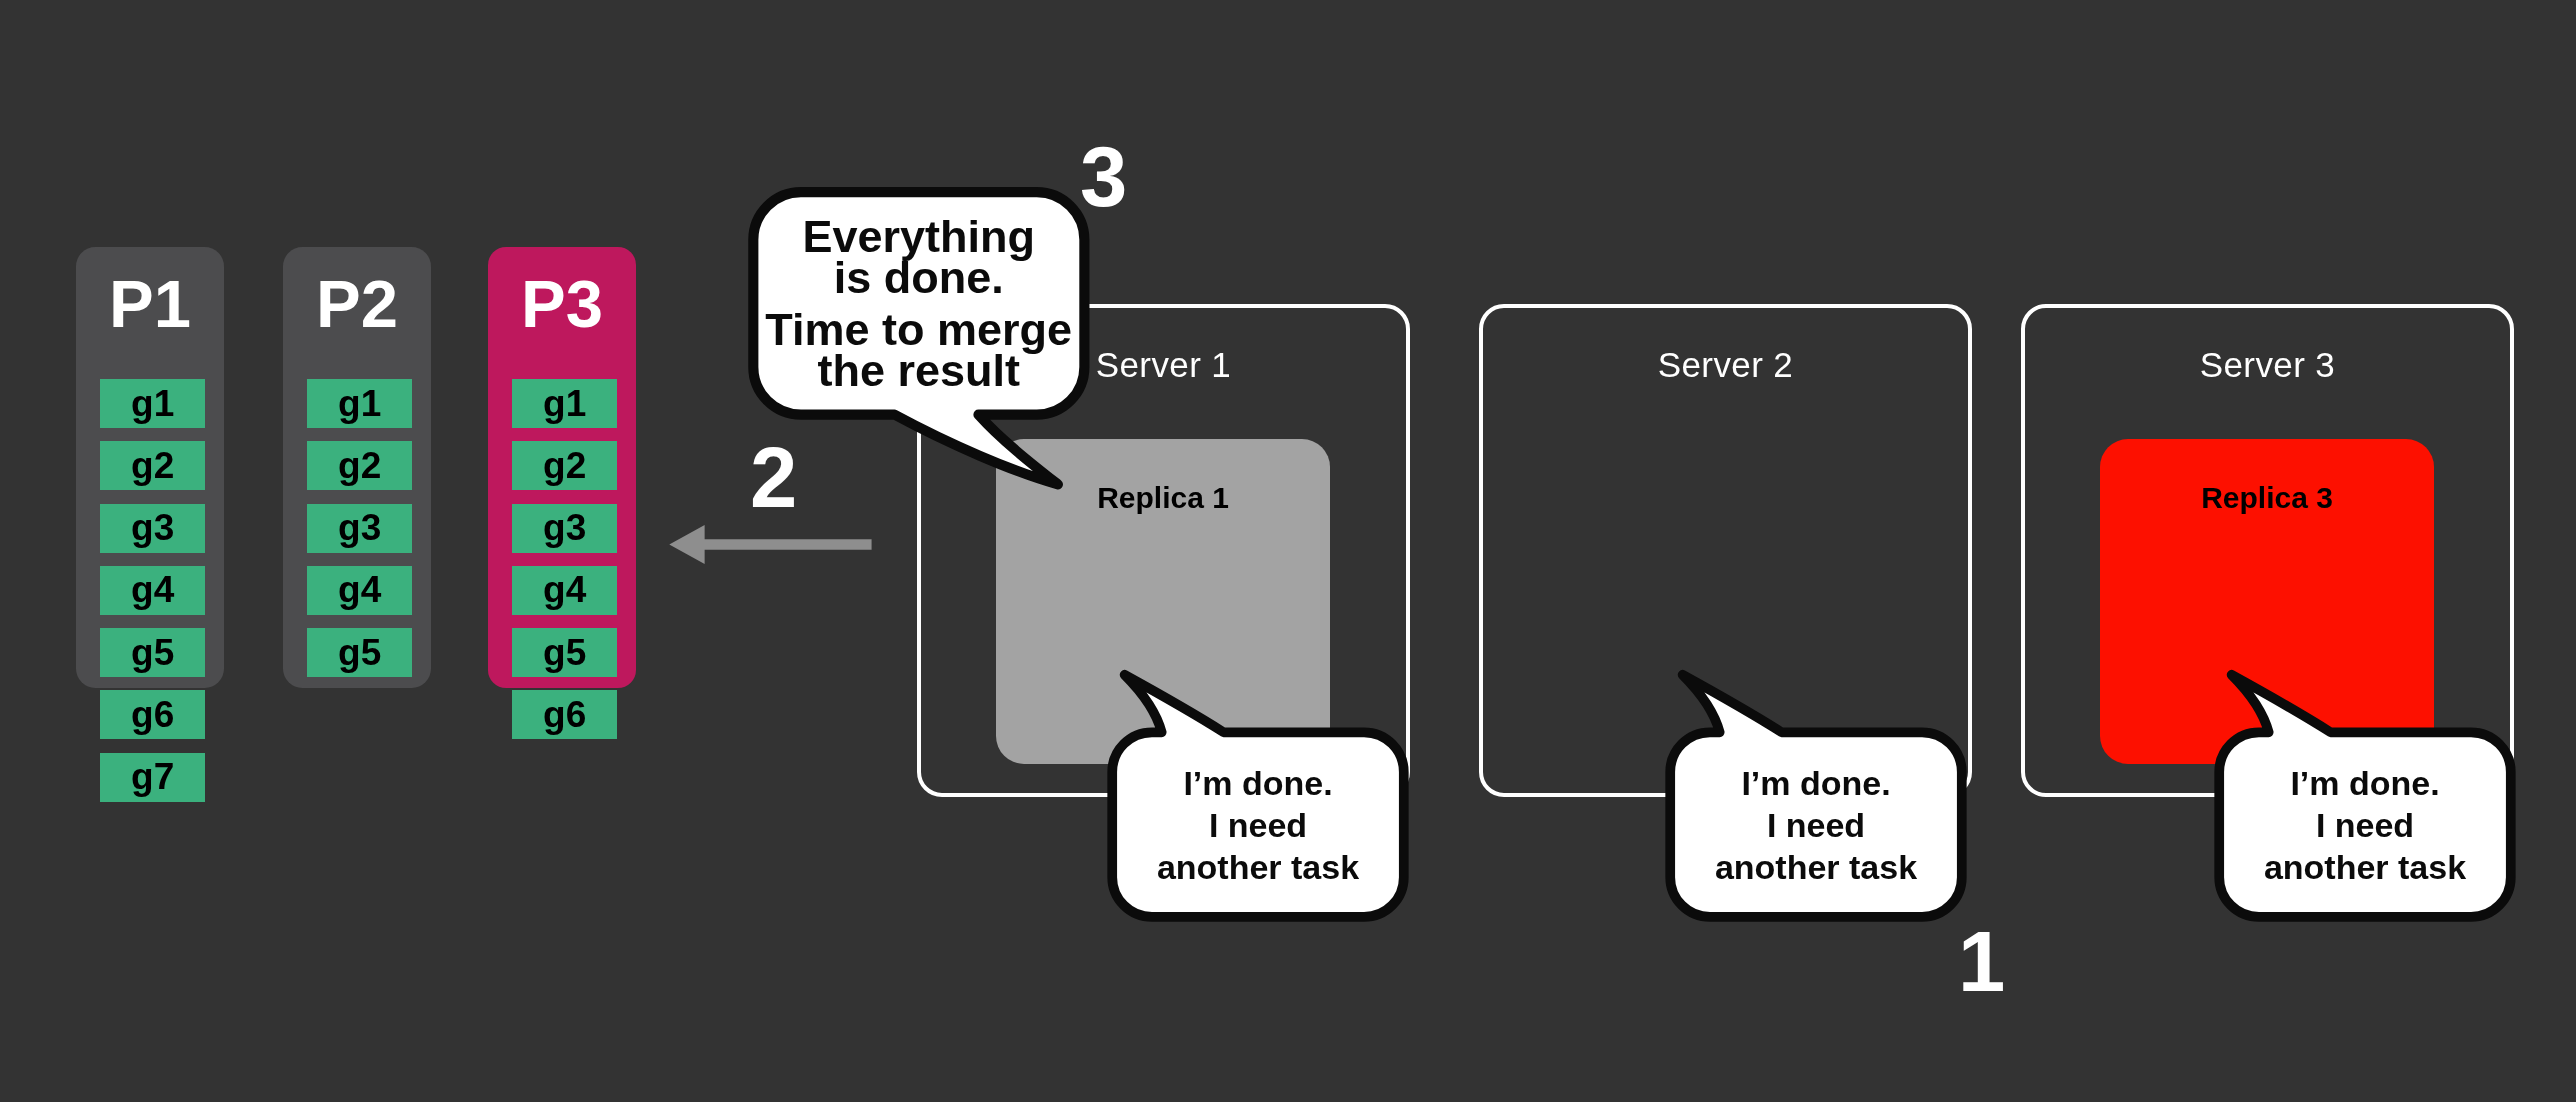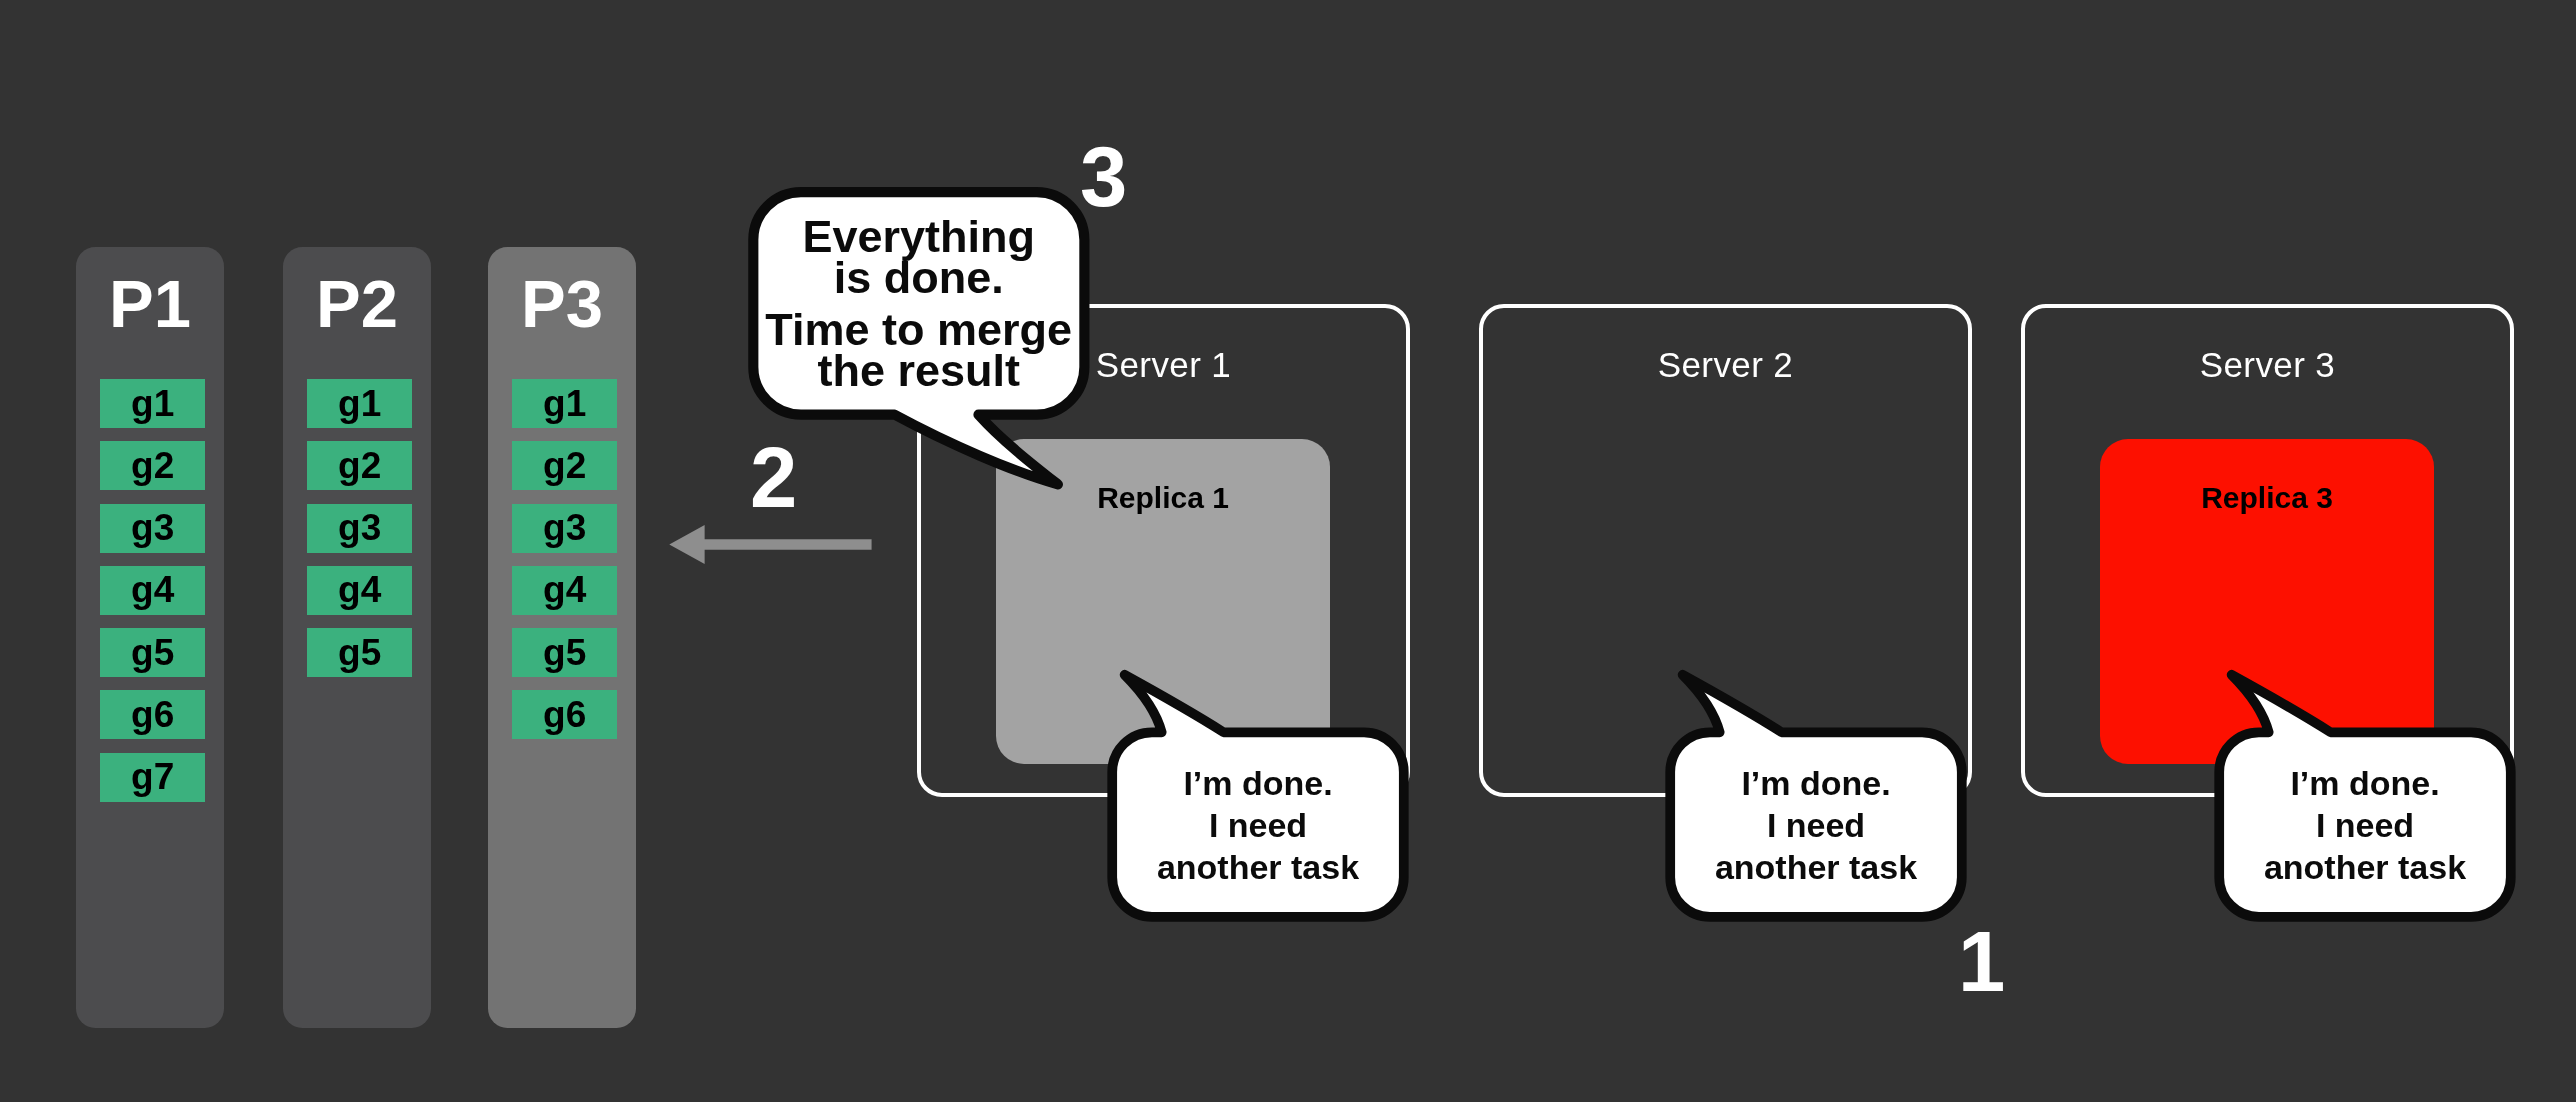--- a/index.html
+++ b/index.html
@@ -5,21 +5,21 @@
   html,body{margin:0;padding:0;}
   body{
     width:2576px;height:1102px;
     position:relative;
     overflow:hidden;
     background:#333333;
     font-family:"Liberation Sans", sans-serif;
   }
   
   .partition{
-    position:absolute;top:247px;width:148px;height:781px;
+    position:absolute;top:247px;width:148px;height:441px;
     border-radius:19.4px;background:#4C4C4E;
   }
   .p1{left:76px}.p2{left:283px}.p3{left:488px}
   .ptitle{
     margin-top:23px;text-align:center;
     font-size:67px;font-weight:700;color:#ffffff;line-height:1;
   }
   .cells{
     position:absolute;top:132px;left:24px;right:18.6px;
     display:flex;flex-direction:column;gap:13.3px;
@@ -91,21 +91,21 @@
   <div class="ptitle">P2</div>
   <div class="cells">
     <div class="cell" style="background: rgb(59, 177, 126);">g1</div>
     <div class="cell" style="background: rgb(59, 177, 126);">g2</div>
     <div class="cell" style="background: rgb(59, 177, 126);">g3</div>
     <div class="cell" style="background: rgb(59, 177, 126);">g4</div>
     <div class="cell" style="background: rgb(59, 177, 126);">g5</div>
   </div>
 </div>
 
-<div class="partition p3" style="background: #737373;">
+<div class="partition p3" style="background: #be185d; border-radius: 18px;">
   <div class="ptitle">P3</div>
   <div class="cells">
     <div class="cell" style="background: rgb(59, 177, 126);">g1</div>
     <div class="cell" style="background: rgb(59, 177, 126);">g2</div>
     <div class="cell" style="background: rgb(59, 177, 126);">g3</div>
     <div class="cell" style="background: rgb(59, 177, 126);">g4</div>
     <div class="cell" style="background: rgb(59, 177, 126);">g5</div>
     <div class="cell" style="background: rgb(59, 177, 126);">g6</div>
   </div>
 </div>

